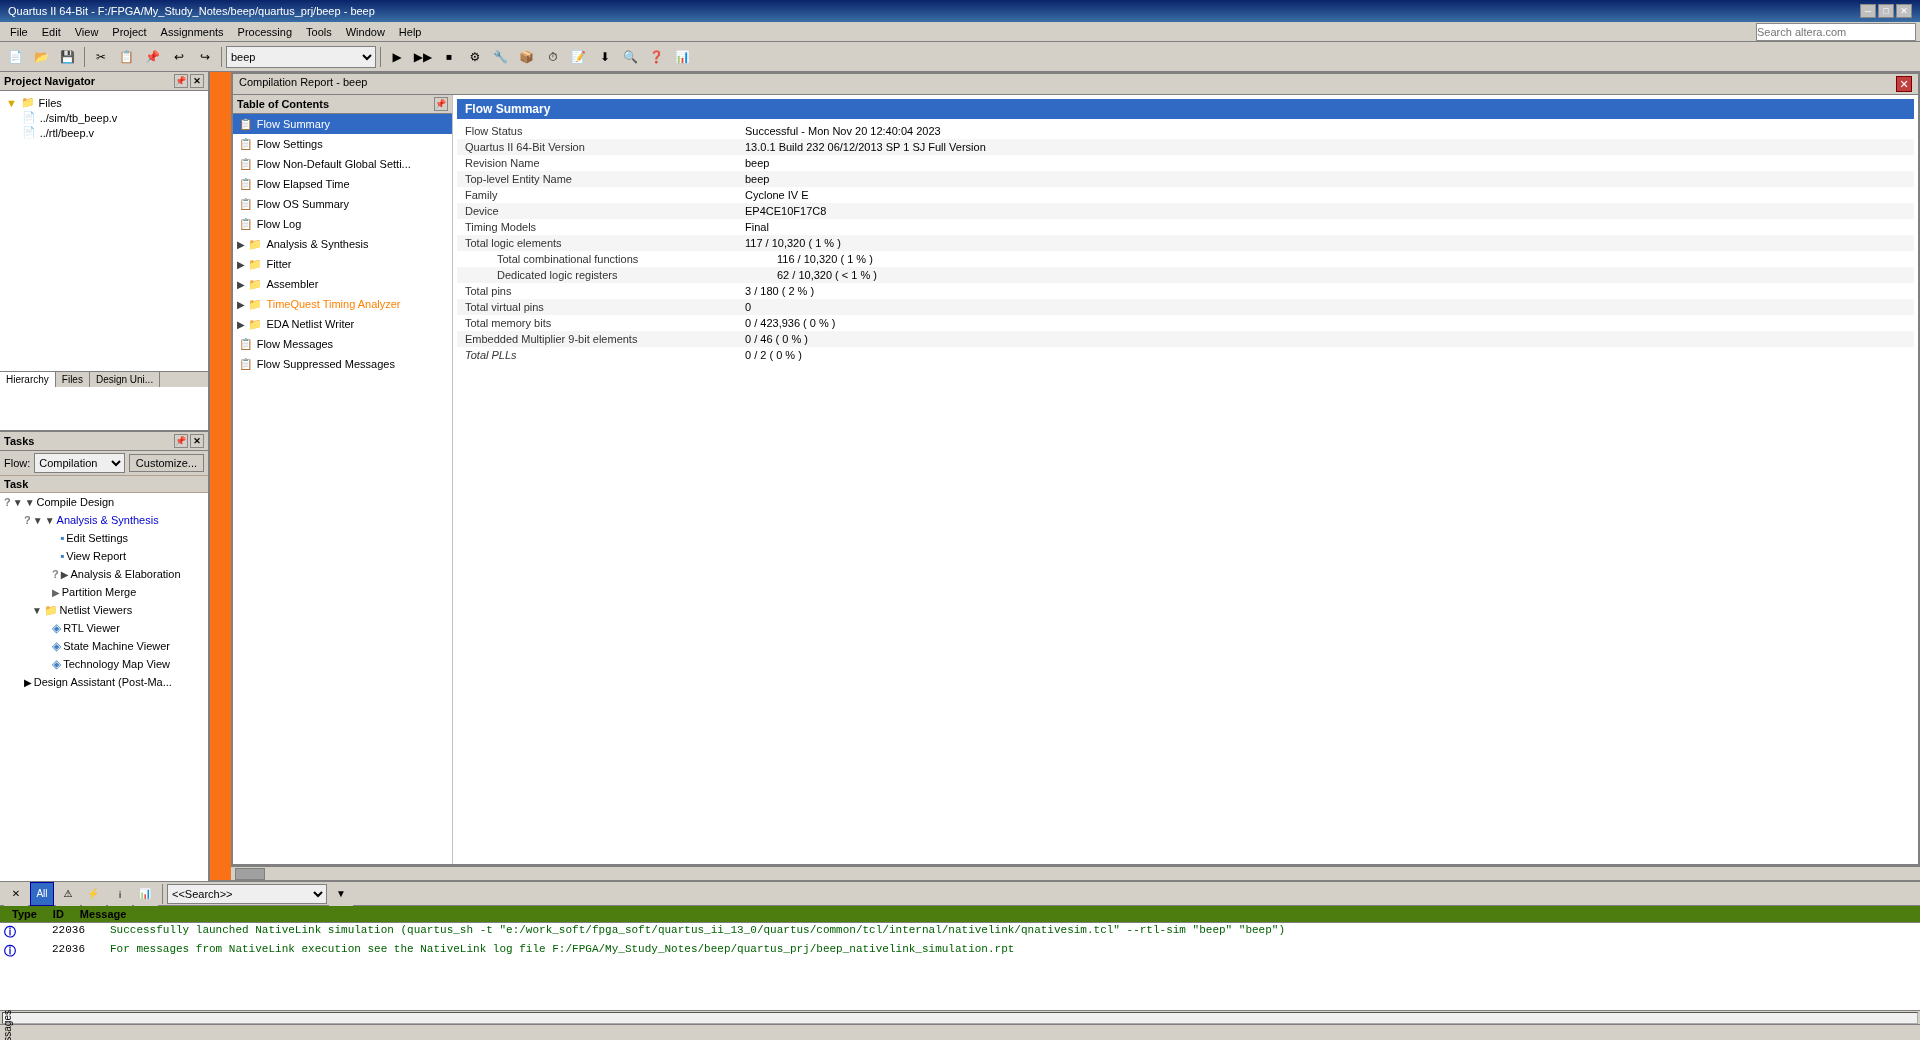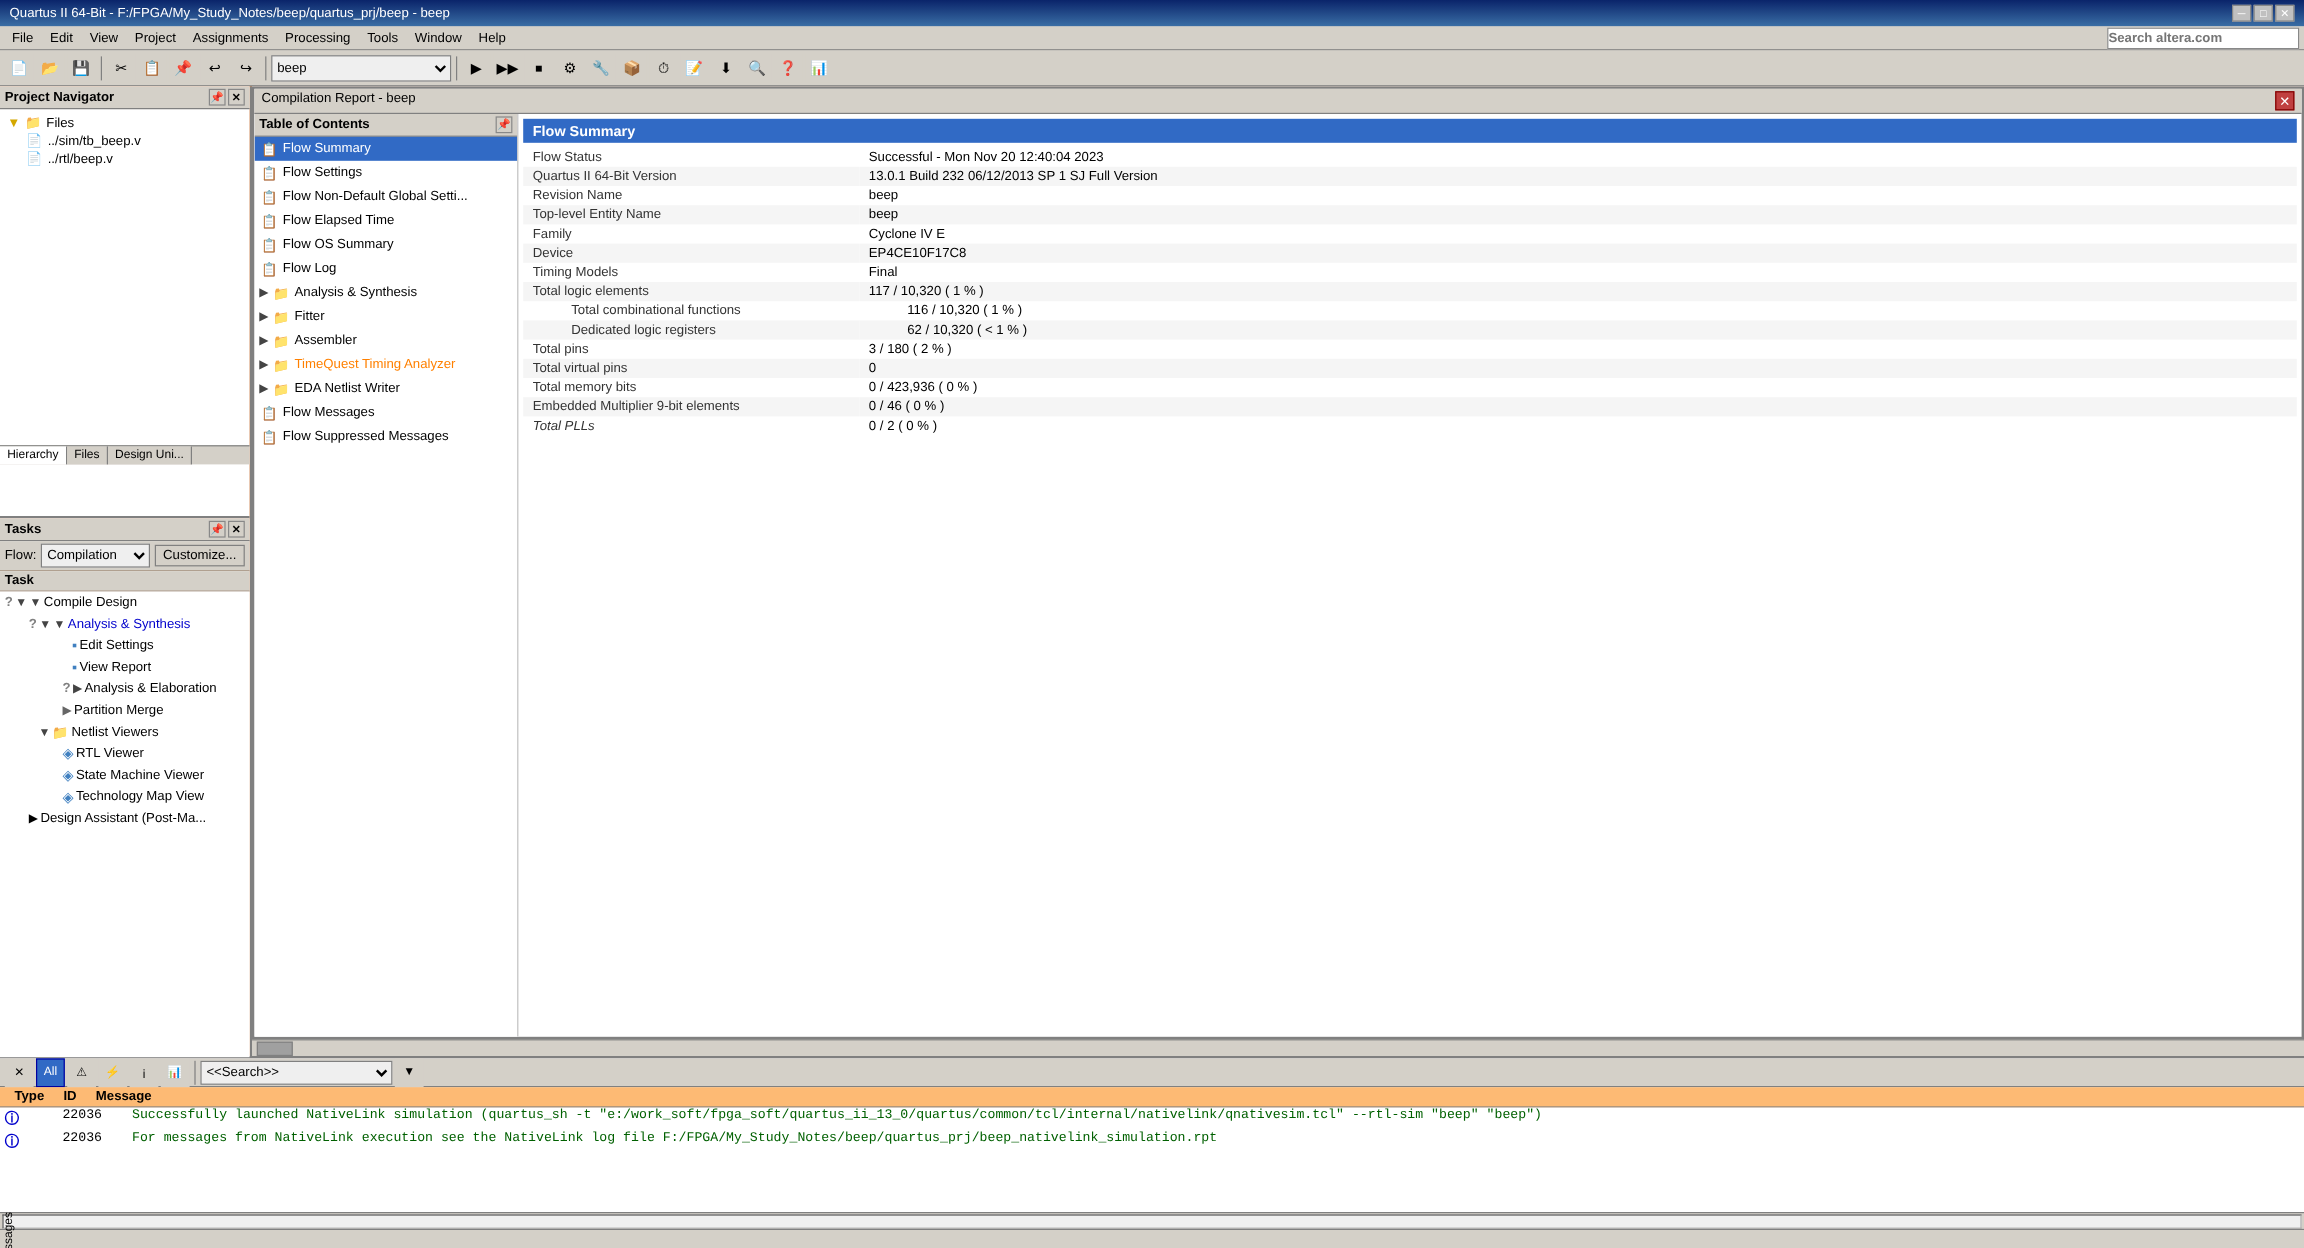--- a/index.html
+++ b/index.html
@@ -88,20 +88,21 @@
       height: 22px;
       font-size: 11px;
       border: 1px solid #808080;
     }
 
     
     #main-layout {
       display: flex;
       height: calc(1040px - 22px - 20px - 30px - 160px);
       background: #f97316;
+      gap: 21px;
     }
 
     
     #left-panel {
       width: 210px;
       min-width: 210px;
       display: flex;
       flex-direction: column;
       border-right: 2px solid #808080;
     }
@@ -303,21 +304,21 @@
       height: 24px;
       display: flex;
       align-items: center;
       padding: 0 4px;
       gap: 2px;
       border-bottom: 1px solid #808080;
     }
     #msg-header {
       display: flex;
       gap: 0;
-      background: #fdba74;
+      background: #4d7c0f;
       border-bottom: 1px solid #808080;
       padding: 2px 4px;
       font-size: 11px;
     }
     .msg-col {
       font-weight: bold;
       padding: 0 8px;
     }
     #msg-list {
       flex: 1;
@@ -398,21 +399,21 @@
   <span class="menu-item">File</span>
   <span class="menu-item">Edit</span>
   <span class="menu-item">View</span>
   <span class="menu-item">Project</span>
   <span class="menu-item">Assignments</span>
   <span class="menu-item">Processing</span>
   <span class="menu-item">Tools</span>
   <span class="menu-item">Window</span>
   <span class="menu-item">Help</span>
   <div style="flex:1"></div>
-  <input type="text" placeholder="Search altera.com" style="width: 160px; height: 18px; font-size: 11px; border: 1px solid rgb(136, 136, 136); font-weight: bold;">
+  <input type="text" placeholder="Search altera.com" style="width: 160px; height: 18px; font-size: 11px; border: 1px solid rgb(136, 136, 136);">
 </div>
 
 <div id="toolbar">
   <div class="toolbar-btn">📄</div>
   <div class="toolbar-btn">📂</div>
   <div class="toolbar-btn">💾</div>
   <div class="toolbar-sep"></div>
   <div class="toolbar-btn">✂</div>
   <div class="toolbar-btn">📋</div>
   <div class="toolbar-btn">📌</div>

